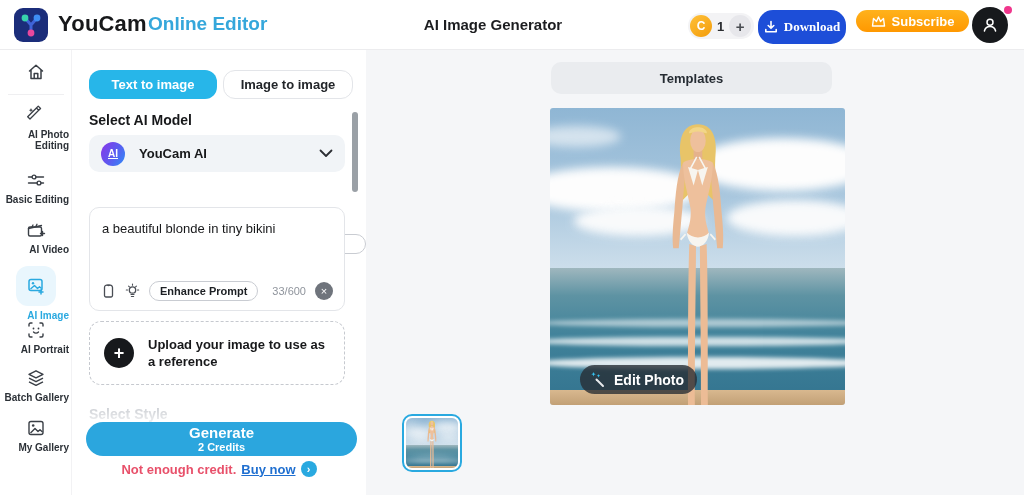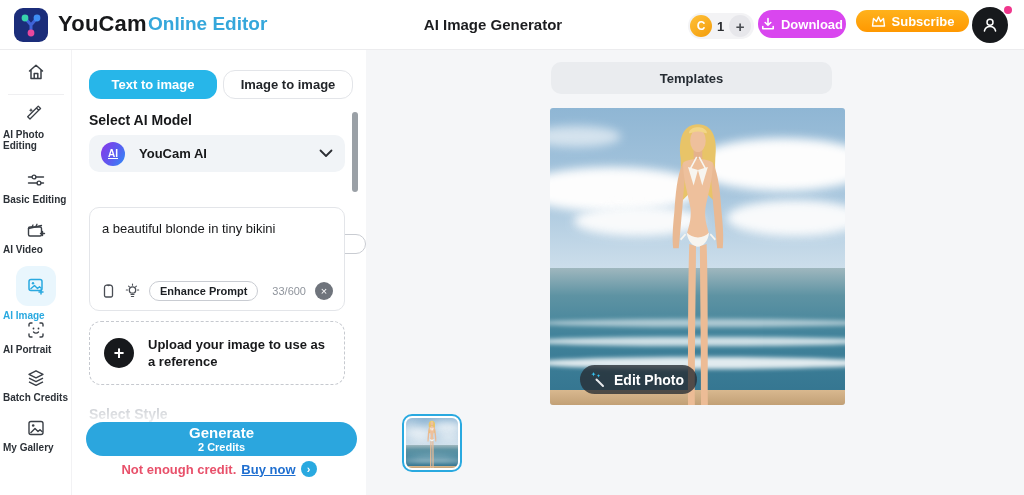--- a/index.html
+++ b/index.html
@@ -9,30 +9,30 @@
   
   #header { position:absolute; left:0; top:0; width:1024px; height:50px; background:#fff; border-bottom:1px solid #ececee; z-index:30; }
   .logo-box { position:absolute; left:14px; top:8px; width:34px; height:34px; border-radius:9px; background:#1b2d7a; }
   .logo-name { position:absolute; left:58px; top:11px; font-size:22px; font-weight:bold; color:#17181a; letter-spacing:.2px; }
   .logo-suffix { position:absolute; left:148px; top:13px; font-size:19px; font-weight:600; color:#35a7db; }
   .page-title { position:absolute; left:403px; top:16px; width:180px; text-align:center; font-size:15px; font-weight:bold; color:#1c1d20; }
   .credits-pill { position:absolute; left:688px; top:13px; height:26px; background:#f3f3f5; border-radius:13px; display:flex; align-items:center; padding:0 3px 0 2px; gap:5px; }
   .coin { width:22px; height:22px; border-radius:50%; background:linear-gradient(145deg,#ffc13a,#f39c0a); color:#fff; font-size:12px; font-weight:bold; display:flex; align-items:center; justify-content:center; }
   .credits-num { font-size:13px; color:#2b2d31; font-weight:600; }
   .plus-circle { width:22px; height:22px; border-radius:50%; background:#e7e7eb; color:#4a4d52; font-size:15px; font-weight:bold; display:flex; align-items:center; justify-content:center; }
-  .btn-download { position:absolute; left:758px; top:10px; width:88px; height:28px; border-radius:15px; background:#d946ef; border:none; color:#fff; font-family:Liberation Sans, sans-serif; font-size:13px; font-weight:bold; display:flex; align-items:center; justify-content:center; gap:6px; cursor:pointer; }
+  .btn-download { position:absolute; left:758px; top:10px; width:88px; height:34px; border-radius:15px; background:#1d4ed8; border:none; color:#fff; font-family:Liberation Serif, serif; font-size:13px; font-weight:bold; display:flex; align-items:center; justify-content:center; gap:6px; cursor:pointer; }
   .btn-subscribe { position:absolute; left:856px; top:10px; width:113px; height:22px; border-radius:15px; background:linear-gradient(180deg,#ffb21c,#ff9800); border:none; color:#fff; font-family:inherit; font-size:13px; font-weight:bold; display:flex; align-items:center; justify-content:center; gap:6px; cursor:pointer; }
   .avatar { position:absolute; left:972px; top:7px; width:36px; height:36px; border-radius:50%; background:#17191c; display:flex; align-items:center; justify-content:center; }
   .notif-dot { position:absolute; left:1004px; top:6px; width:8px; height:8px; border-radius:50%; background:#f0368c; }
 
   
   #sidebar { position:absolute; left:0; top:50px; width:72px; height:445px; background:#fff; border-right:1px solid #f2f2f4; z-index:20; }
   .side-home { position:absolute; left:26px; top:12px; }
   .side-divider { position:absolute; left:8px; top:44px; width:56px; height:1px; background:#efeff1; }
-  .side-item { position:absolute; left:0; width:72px; text-align:left; cursor:pointer; }
+  .side-item { position:absolute; left:0; width:72px; text-align:right; cursor:pointer; }
   .side-item .ic { display:flex; justify-content:center; }
   .side-item .lbl { margin-top:4px; font-size:10px; font-weight:600; color:#2c3137; line-height:11px; padding:0 3px; }
   .side-item.active .lbl { color:#2aa9e0; }
   .icon-bg { width:40px; height:40px; margin:0 auto; background:#e9f6fd; border-radius:12px; display:flex; align-items:center; justify-content:center; }
 
   
   #panel { position:absolute; left:72px; top:50px; width:294px; height:445px; background:#fff; z-index:10; }
   .seg-tabs { position:absolute; left:17px; top:20px; width:264px; height:29px; display:flex; gap:6px; }
   .seg-tab { flex:1; border-radius:12px; font-size:13px; font-weight:bold; display:flex; align-items:center; justify-content:center; cursor:pointer; }
   .seg-tab.on { background:#27b6e9; color:#fff; }
@@ -201,21 +201,21 @@
     <div class="lbl">AI Portrait</div>
   </div>
 
   <div class="side-item" style="top:318px;">
     <div class="ic">
       <svg width="20" height="20" viewBox="0 0 20 20">
         <path d="M10,2.8 L17,6.3 L10,9.8 L3,6.3 Z" stroke="#3a3f46" stroke-width="1.4" fill="none" stroke-linejoin="round"></path>
         <path d="M3,10.2 L10,13.7 L17,10.2 M3,13.8 L10,17.3 L17,13.8" stroke="#3a3f46" stroke-width="1.4" fill="none" stroke-linejoin="round"></path>
       </svg>
     </div>
-    <div class="lbl">Batch Credits</div>
+    <div class="lbl">Batch Gallery</div>
   </div>
 
   <div class="side-item" style="top:368px;">
     <div class="ic">
       <svg width="20" height="20" viewBox="0 0 20 20">
         <rect x="3" y="3.5" width="14" height="13" rx="2" stroke="#3a3f46" stroke-width="1.4" fill="none"></rect>
         <circle cx="7.2" cy="7.5" r="1.3" fill="#3a3f46"></circle>
         <path d="M4.5,15 L9,10.5 L12,13.5 L14,11.8 L16.5,14" stroke="#3a3f46" stroke-width="1.4" fill="none" stroke-linejoin="round"></path>
       </svg>
     </div>

